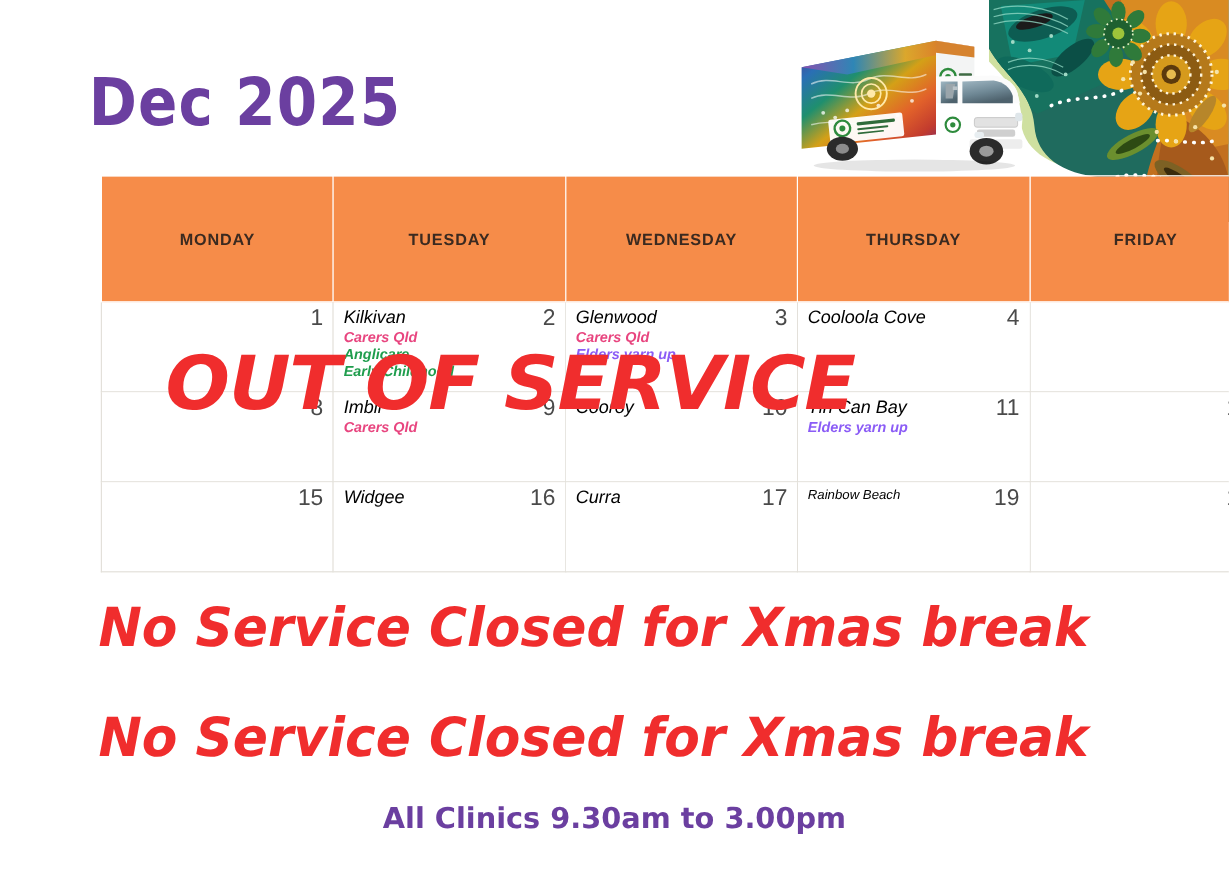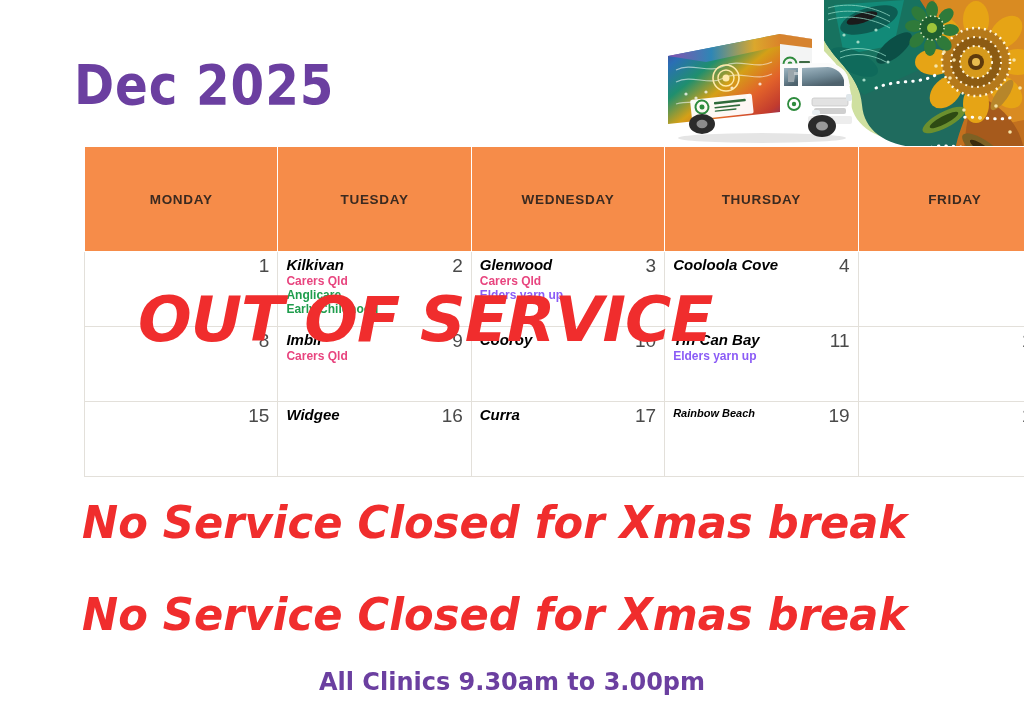--- a/index.html
+++ b/index.html
@@ -92,32 +92,33 @@
     color: #4a4a4a;
     font-family: "Liberation Sans", sans-serif;
     line-height: 1;
   }
   .events {
     position: relative;
     padding-right: 26px;
   }
   .ev-place {
     font-size: 15px;
-    font-weight: bold;
+    font-weight: normal;
     font-style: italic;
     color: #000000;
     line-height: 1.12;
     white-space: nowrap;
   }
   .ev-place.small {
     font-size: 11px;
   }
   .ev-sub {
     font-size: 12px;
     font-weight: bold;
+    font-style: italic;
     line-height: 1.18;
     white-space: nowrap;
   }
   .c-pink  { color: #e8457f; }
   .c-green { color: #1f9d4d; }
   .c-blue  { color: #8b5cf6; }
 
   
   .overlay {
     position: absolute;

